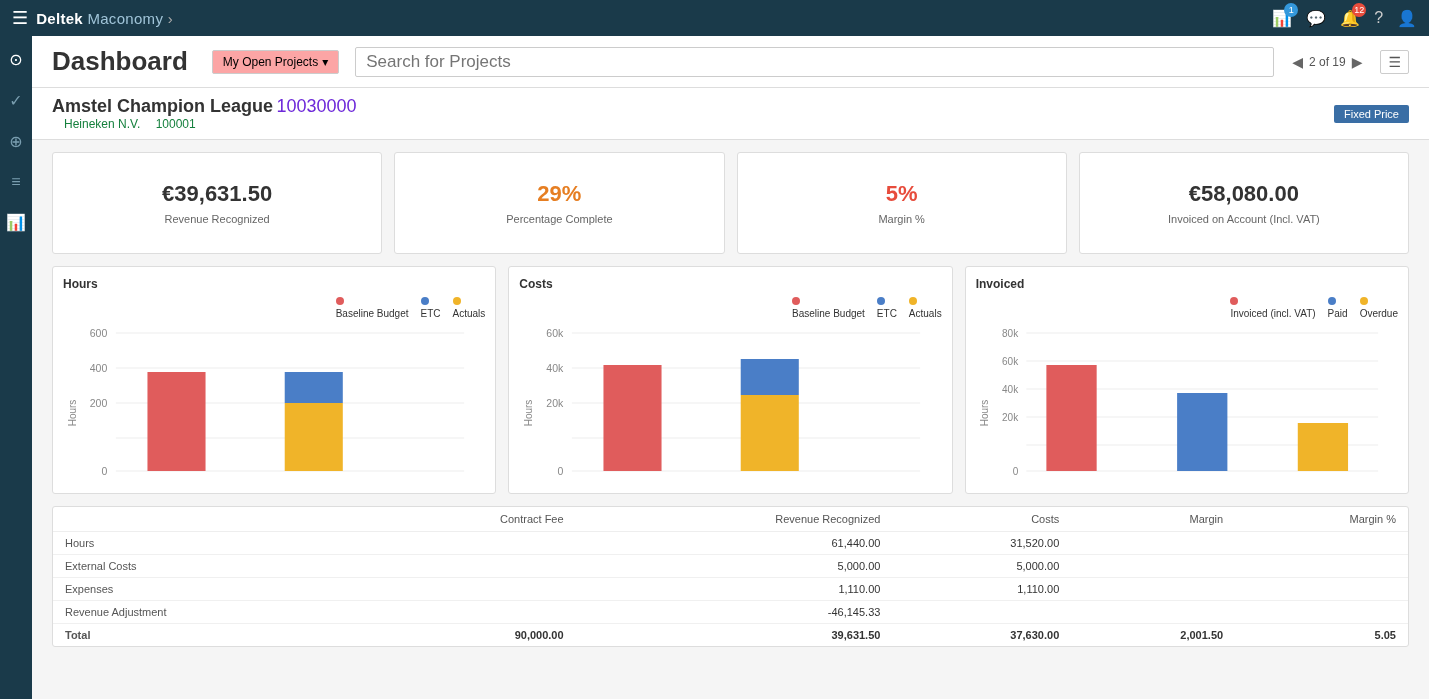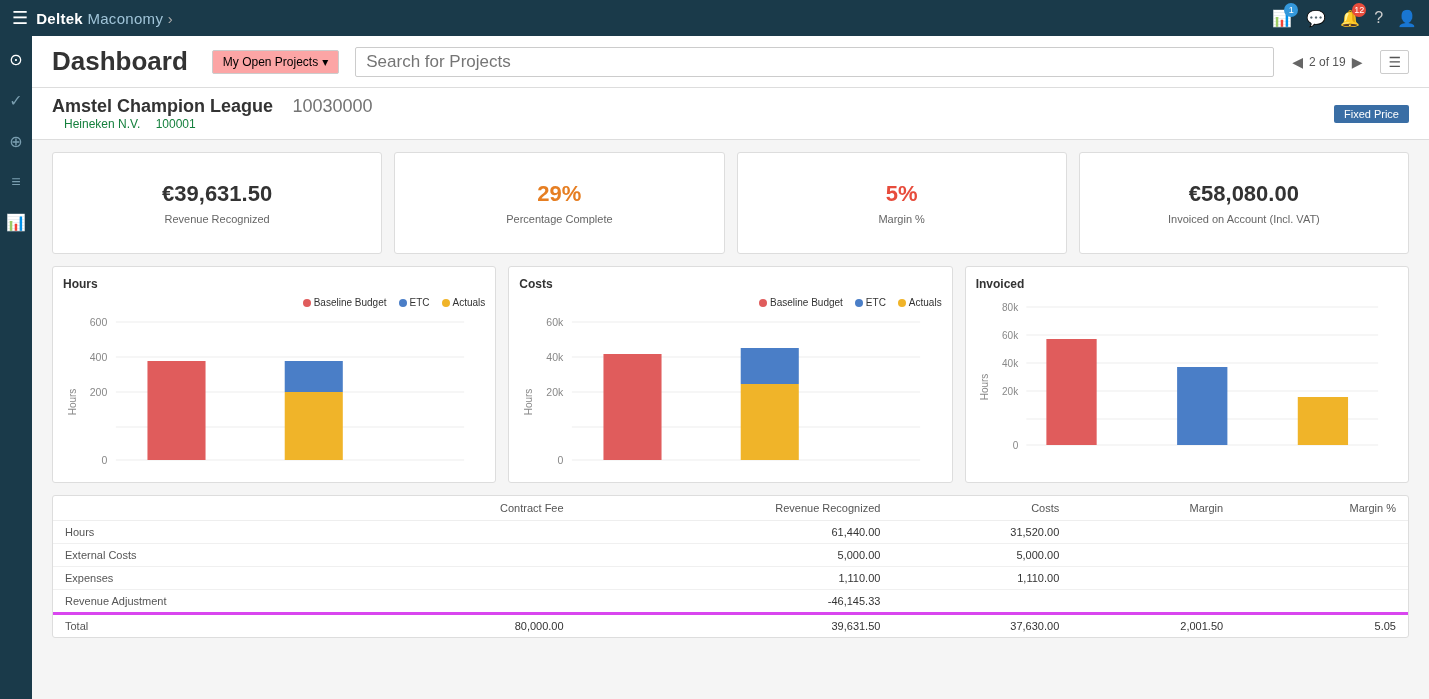--- a/index.html
+++ b/index.html
@@ -147,21 +147,21 @@
     .project-info {
       background: white;
       padding: 8px 20px;
       border-bottom: 1px solid #ddd;
       display: flex;
       align-items: center;
       justify-content: space-between;
       flex-shrink: 0;
     }
     .project-name { font-size: 18px; font-weight: bold; color: #333; }
-    .project-number { font-size: 18px; color: #737373; margin-left: 16px; }
+    .project-number { font-size: 18px; color: #6d28d9; }
     .project-client { font-size: 12px; color: #15803d; margin-top: 0; }
     .project-client span { margin-left: 12px; }
     .fixed-price-badge {
       background: #3a6ea5;
       color: white;
       padding: 3px 10px;
       font-size: 11px;
       border-radius: 2px;
     }
 
@@ -206,21 +206,21 @@
       padding: 10px;
     }
     .chart-title { font-size: 12px; font-weight: bold; color: #333; margin-bottom: 6px; }
     .chart-legend {
       display: flex;
       gap: 12px;
       justify-content: flex-end;
       font-size: 10px;
       margin-bottom: 4px;
     }
-    .legend-item { display: flex; align-items: center; gap: 3px; }
+    .legend-item { display: flex; align-items: flex-start; gap: 3px; flex-direction: column; }
     .legend-dot { width: 8px; height: 8px; border-radius: 50%; }
     .chart-area { position: relative; height: 160px; }
     .chart-svg { width: 100%; height: 100%; }
 
     
     .table-section {
       background: white;
       margin: 0 20px 12px;
       border: 1px solid #ddd;
       border-radius: 3px;
@@ -235,21 +235,21 @@
       border-bottom: 1px solid #eee;
     }
     .data-table th:first-child { text-align: left; }
     .data-table td {
       text-align: right;
       padding: 5px 12px;
       color: #333;
       border-bottom: 1px solid #f0f0f0;
     }
     .data-table td:first-child { text-align: left; color: #555; }
-    .data-table tr.total-row td { font-weight: normal; border-top: 3px solid #d946ef; border-bottom: none; }
+    .data-table tr.total-row td { font-weight: bold; border-top: 1px solid #d946ef; border-bottom: none; }
   </style>
 </head>
 <body>
 
 <div class="top-nav">
   <div class="top-nav-left">
     <span class="hamburger-icon">☰</span>
     <span class="app-title">
       <strong>Deltek</strong>&nbsp;<span>Maconomy</span> <span style="color:#aaa;">›</span>
     </span>
@@ -403,20 +403,34 @@
             <rect x="80" y="42" width="55" height="106" fill="#e05c5c"></rect>
 
             <rect x="210" y="72" width="55" height="76" fill="#f0b429"></rect>
             <rect x="210" y="36" width="55" height="36" fill="#4a7ec7"></rect>
           </svg>
         </div>
       </div>
 
       <div class="chart-card">
         <div class="chart-title">Invoiced</div>
+        <div class="chart-legend">
+          <div class="legend-item">
+            <div class="legend-dot" style="background:#e05c5c;"></div>
+            <span>Invoiced (incl. VAT)</span>
+          </div>
+          <div class="legend-item">
+            <div class="legend-dot" style="background:#4a7ec7;"></div>
+            <span>Paid</span>
+          </div>
+          <div class="legend-item">
+            <div class="legend-dot" style="background:#f0b429;"></div>
+            <span>Overdue</span>
+          </div>
+        </div>
         <div class="chart-area">
           <svg class="chart-svg" viewBox="0 0 420 160" preserveAspectRatio="none">
             <line x1="50" y1="10" x2="400" y2="10" stroke="#eee" stroke-width="1"></line>
             <line x1="50" y1="38" x2="400" y2="38" stroke="#eee" stroke-width="1"></line>
             <line x1="50" y1="66" x2="400" y2="66" stroke="#eee" stroke-width="1"></line>
             <line x1="50" y1="94" x2="400" y2="94" stroke="#eee" stroke-width="1"></line>
             <line x1="50" y1="122" x2="400" y2="122" stroke="#eee" stroke-width="1"></line>
             <line x1="50" y1="148" x2="400" y2="148" stroke="#eee" stroke-width="1"></line>
             <text x="42" y="14" text-anchor="end" font-size="10" fill="#888">80k</text>
             <text x="42" y="42" text-anchor="end" font-size="10" fill="#888">60k</text>
@@ -476,21 +490,21 @@
           <tr>
             <td>Revenue Adjustment</td>
             <td></td>
             <td>-46,145.33</td>
             <td></td>
             <td></td>
             <td></td>
           </tr>
           <tr class="total-row">
             <td>Total</td>
-            <td>80,000.00</td>
+            <td>90,000.00</td>
             <td>39,631.50</td>
             <td>37,630.00</td>
             <td>2,001.50</td>
             <td>5.05</td>
           </tr>
         </tbody>
       </table>
     </div>
 
   </div>

